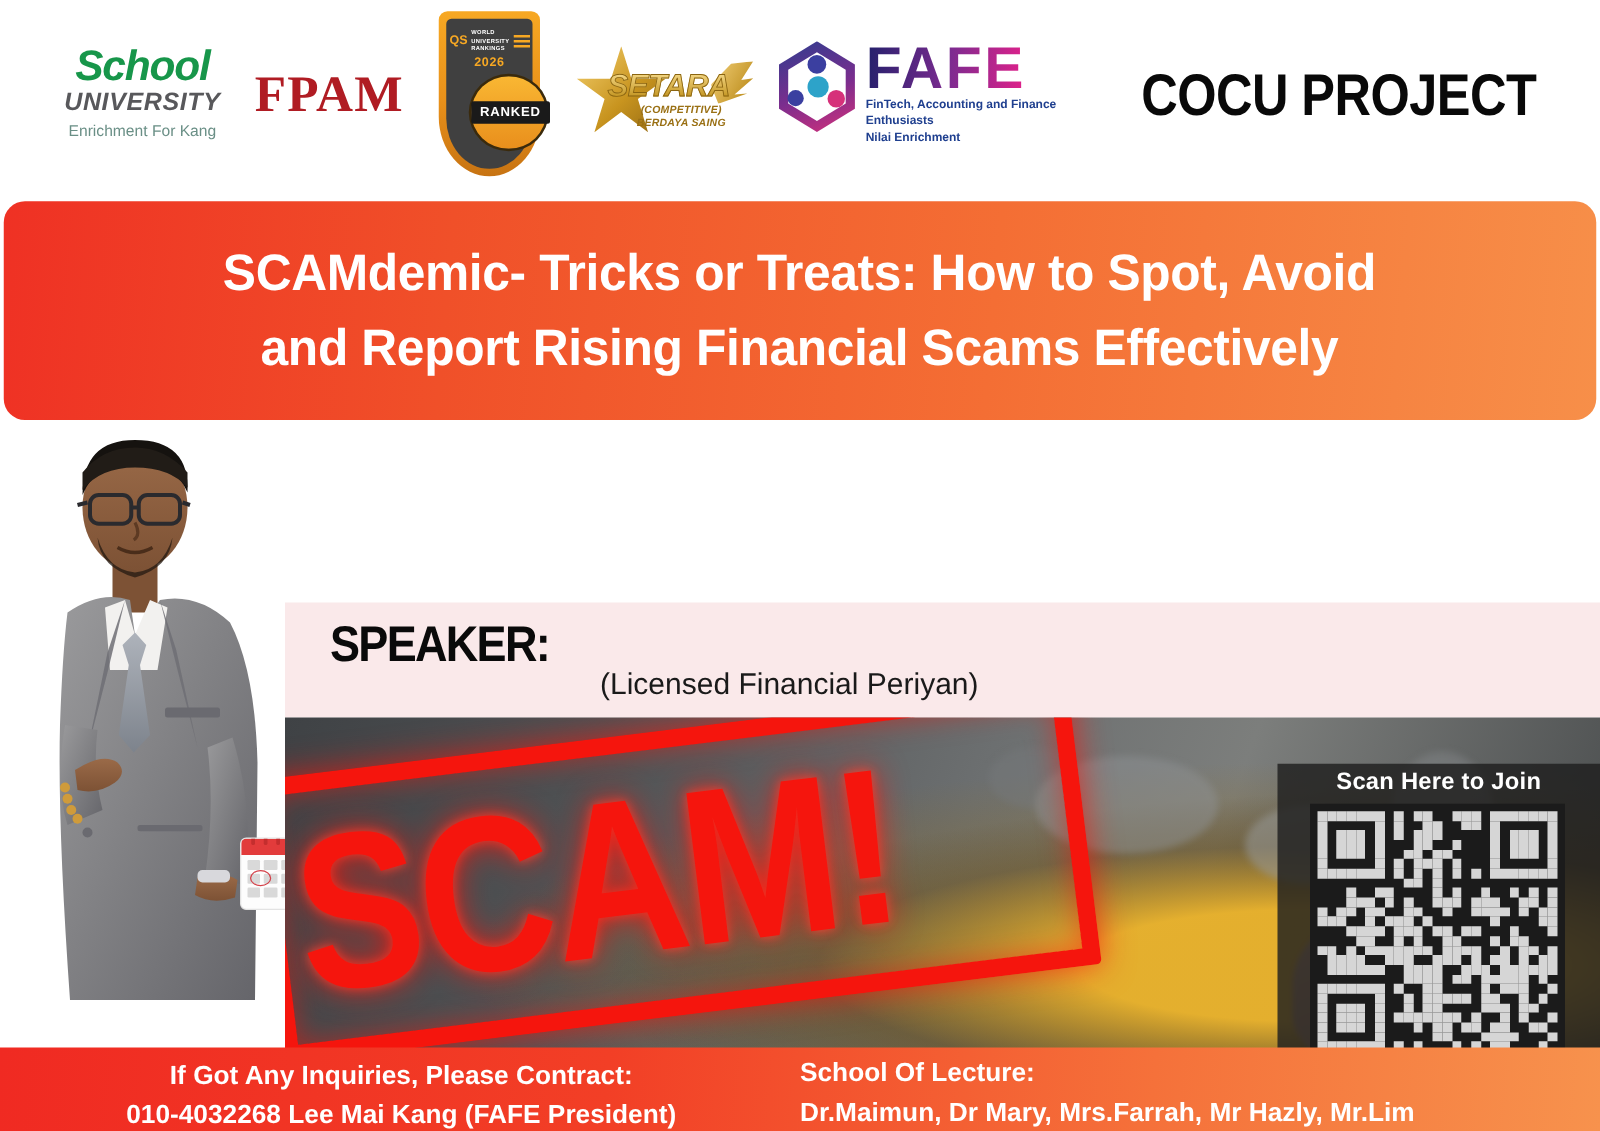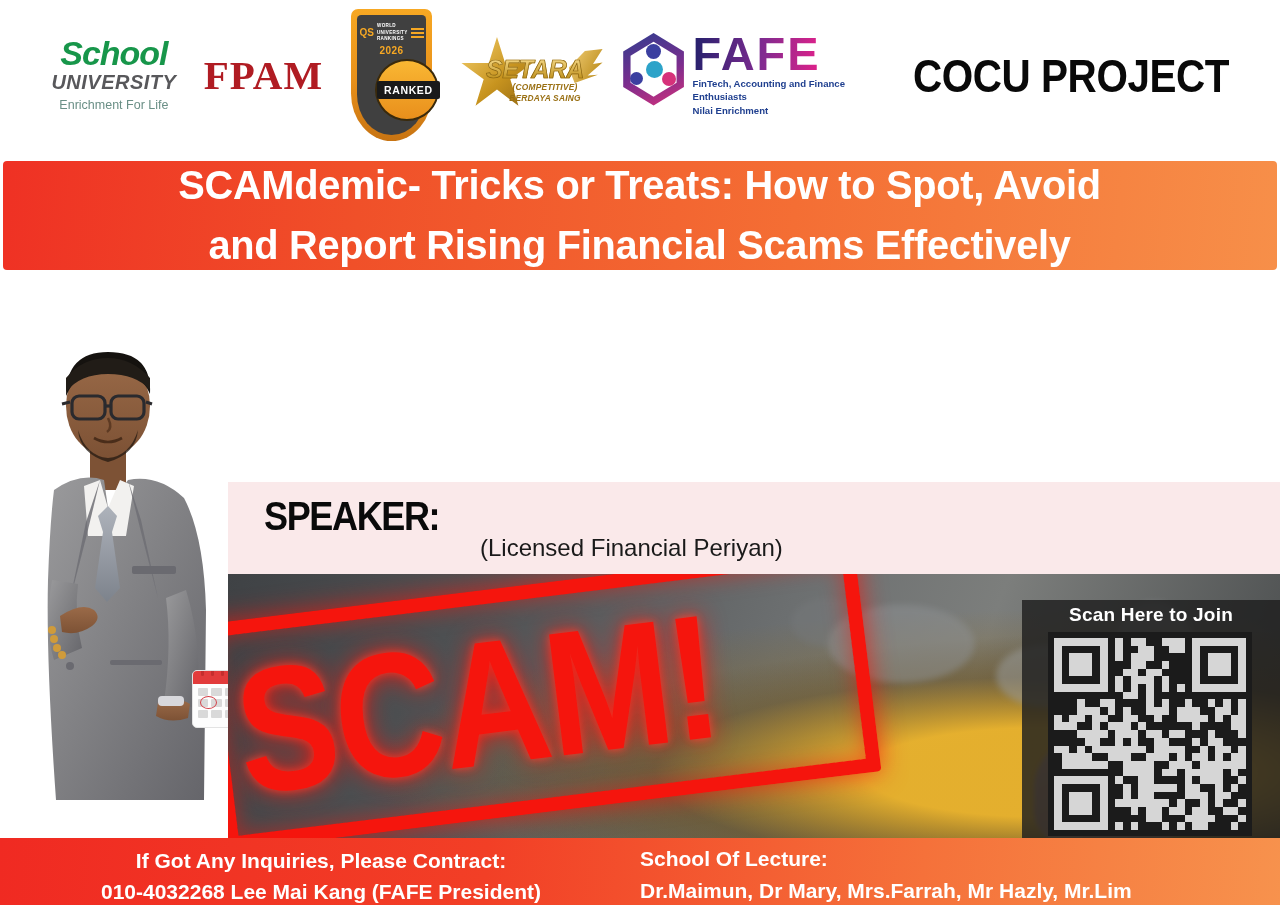--- a/index.html
+++ b/index.html
@@ -96,23 +96,23 @@
     background:linear-gradient(95deg,#23206b 0%,#7c2b90 38%,#e0218a 72%,#5a2a8e 100%);
     -webkit-background-clip:text; background-clip:text; color:transparent; }
   .fafe-sub { font-size:9.6px; font-weight:bold; color:#1f3f8f; line-height:1.35; margin-top:1px; }
 
   
   .cocu { margin-left:44px; font-size:47px; font-weight:bold; color:#090909;
     letter-spacing:-.5px; transform:scaleX(.86); transform-origin:left center; white-space:nowrap; }
 
   
   .title-banner {
-    position:absolute; left:3px; top:161px; width:1274px; height:109px;
+    position:absolute; left:3px; top:161px; width:1274px; height:175px;
     background:linear-gradient(95deg,#ef3124 0%,#f05029 28%,#f46e34 62%,#f78f49 100%);
-    border-radius:4px;
+    border-radius:17px;
     display:flex; align-items:center; justify-content:center; padding:0 24px;
   }
   .title-text { color:#ffffff; font-size:41px; font-weight:bold; line-height:1.45;
     text-align:center; letter-spacing:-.3px; transform:scaleX(.97); }
 
   
   .info-row { position:absolute; left:0; top:330px; width:1280px; height:150px; }
 
   
   .cal-icon { position:absolute; left:192px; top:340px; width:62px; height:58px;
@@ -217,21 +217,21 @@
 </head>
 <body>
 
 <div class="poster">
 
   <div class="logo-strip">
 
     <div class="logo-nilai">
       <div class="nilai-word">School</div>
       <div class="nilai-uni">UNIVERSITY</div>
-      <div class="nilai-tag">Enrichment For Life</div>
+      <div class="nilai-tag">Enrichment For Kang</div>
     </div>
 
     <div class="logo-fpam">
       <div class="fpam-word">FPAM</div>
     </div>
 
     <div class="logo-qs">
       <div class="qs-shield"></div>
       <div class="qs-inner">
         <div class="qs-top">
@@ -443,21 +443,21 @@
   </div>
 
   <div class="scam-photo">
     <div class="scam-map"></div>
     <div class="scam-hand"></div>
     <div class="scam-stamp">
       <div class="scam-box"></div>
       <div class="scam-word">SCAM!</div>
     </div>
 
-    <div class="qr-panel" style="left:794px; top:26px;">
+    <div class="qr-panel" style="left:794px; top:37px;">
       <div class="qr-title">Scan Here  to Join</div>
       <div class="qr-code">
         <div class="qr-grid" id="qrgrid">
             <i class="on"></i>
             <i class="on"></i>
             <i class="on"></i>
             <i class="on"></i>
             <i class="on"></i>
             <i class="on"></i>
             <i class="on"></i>

